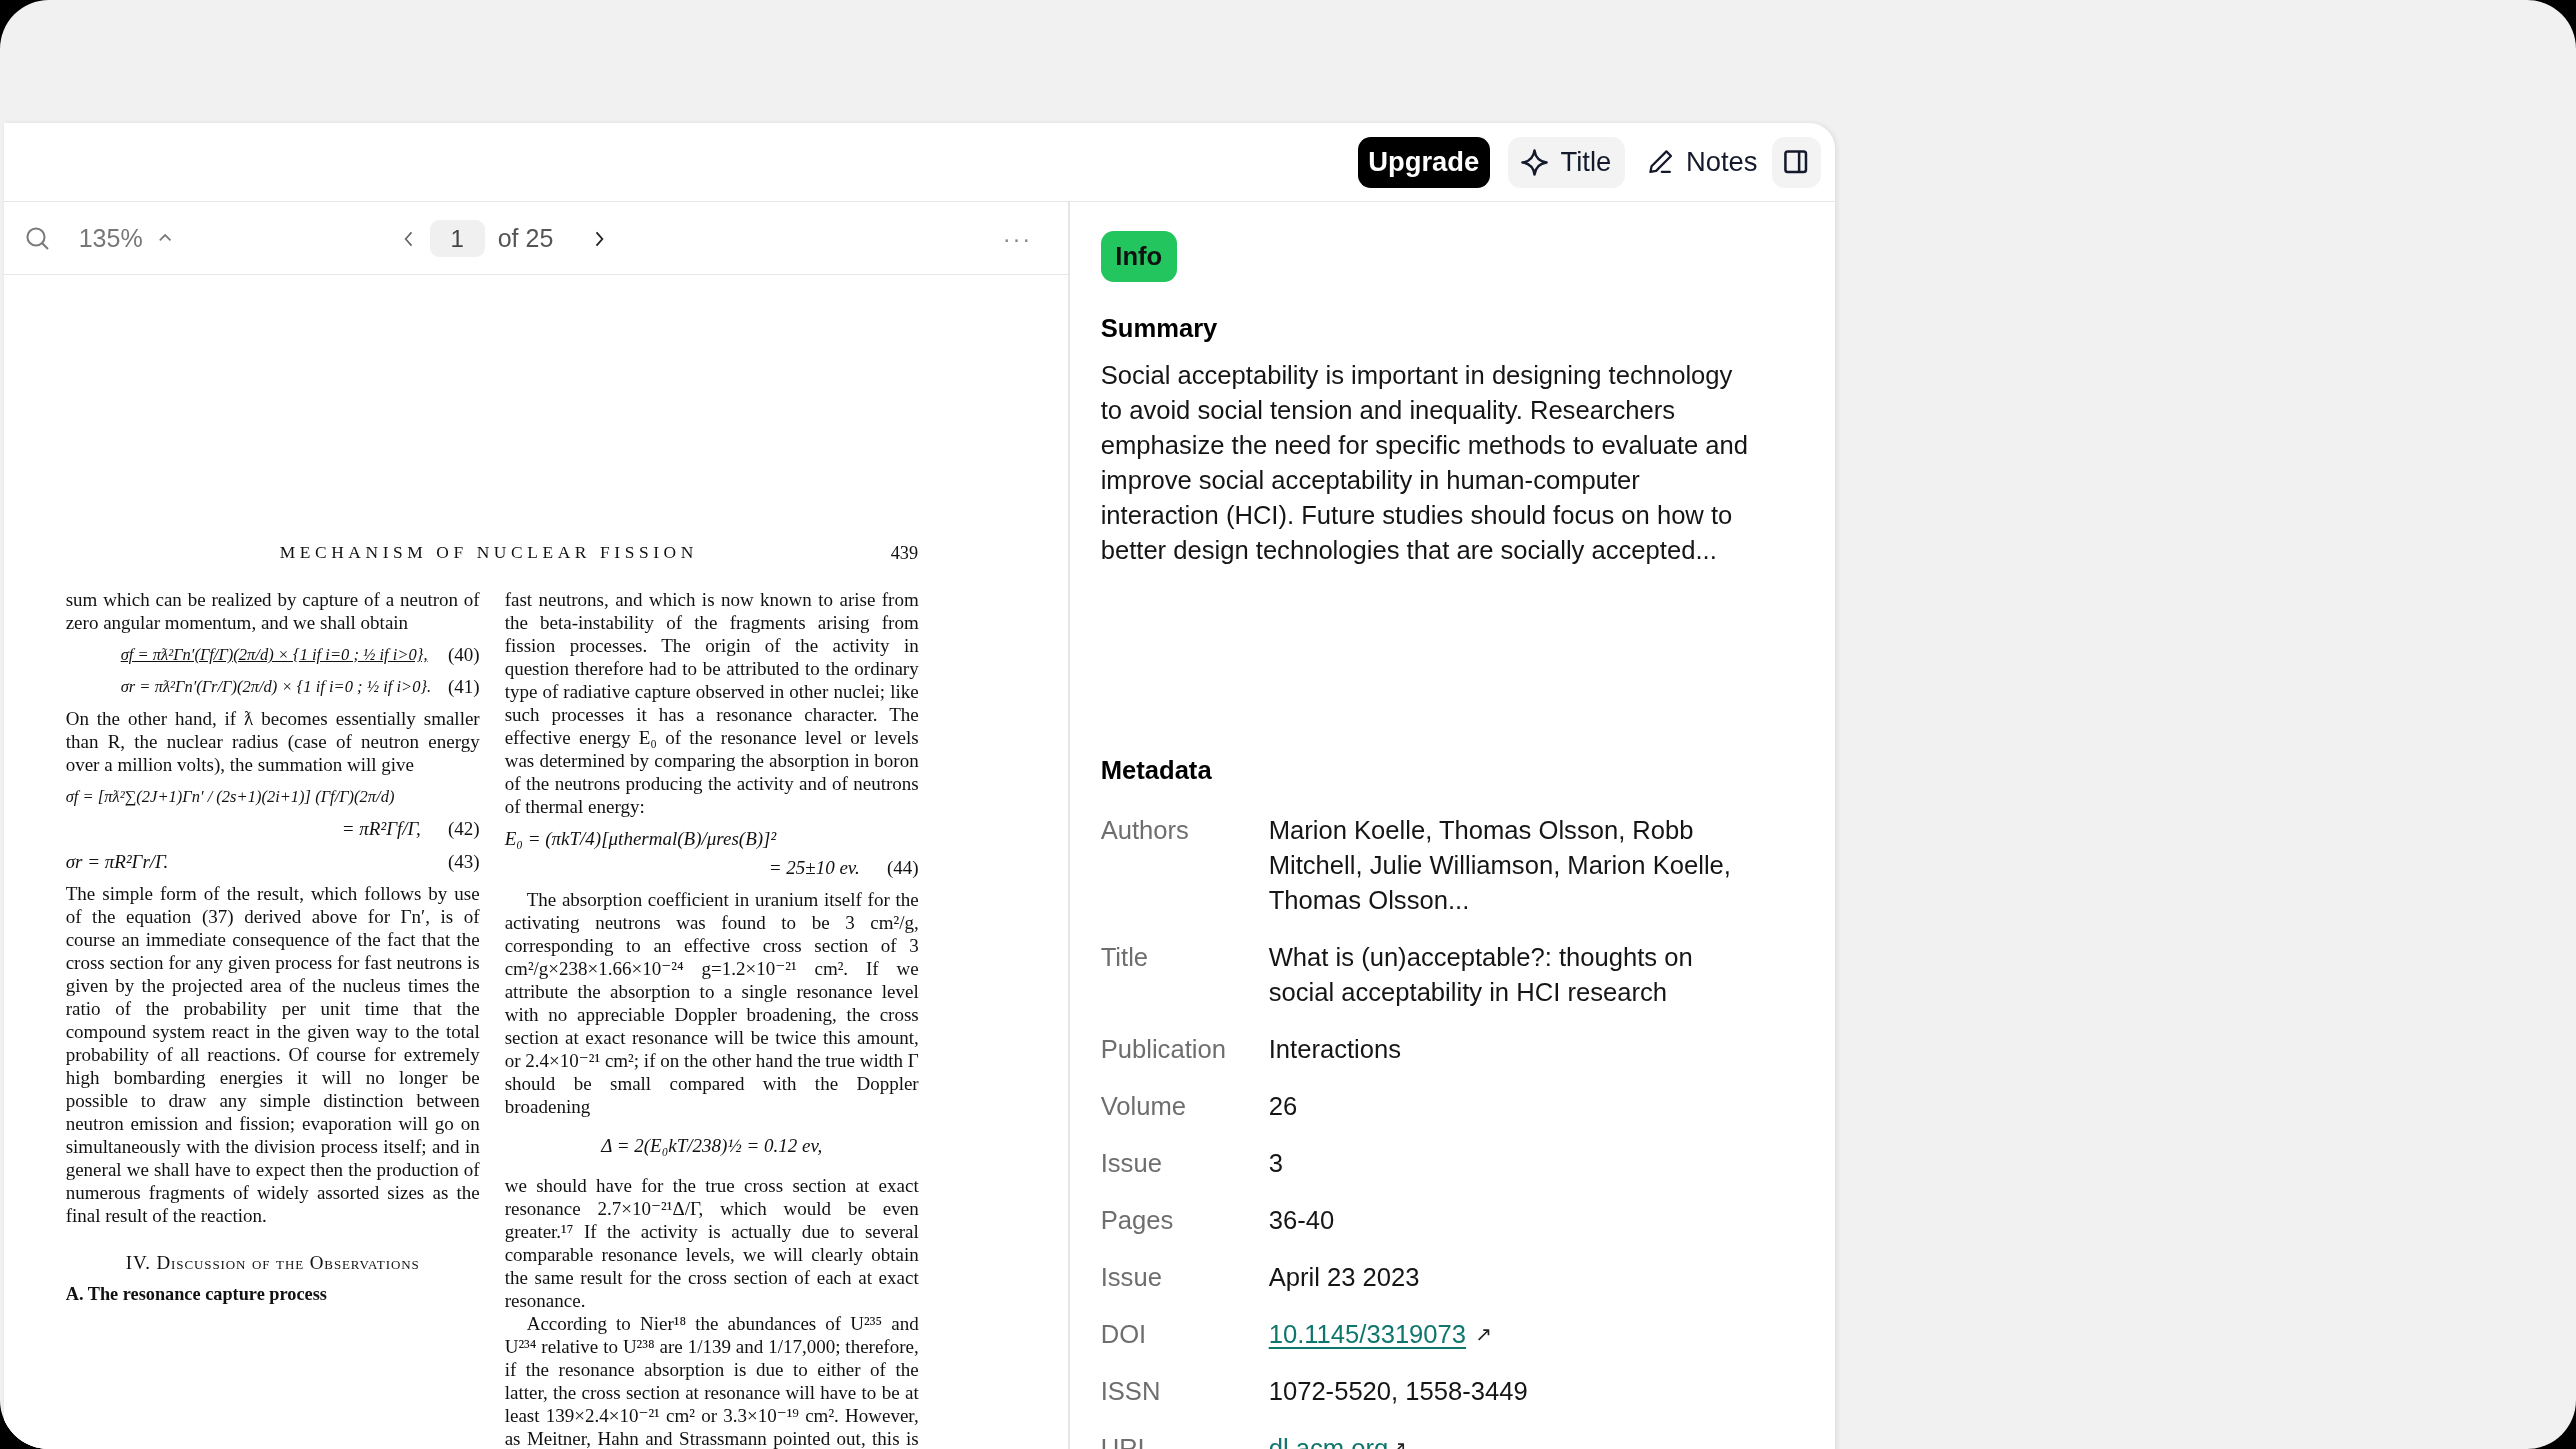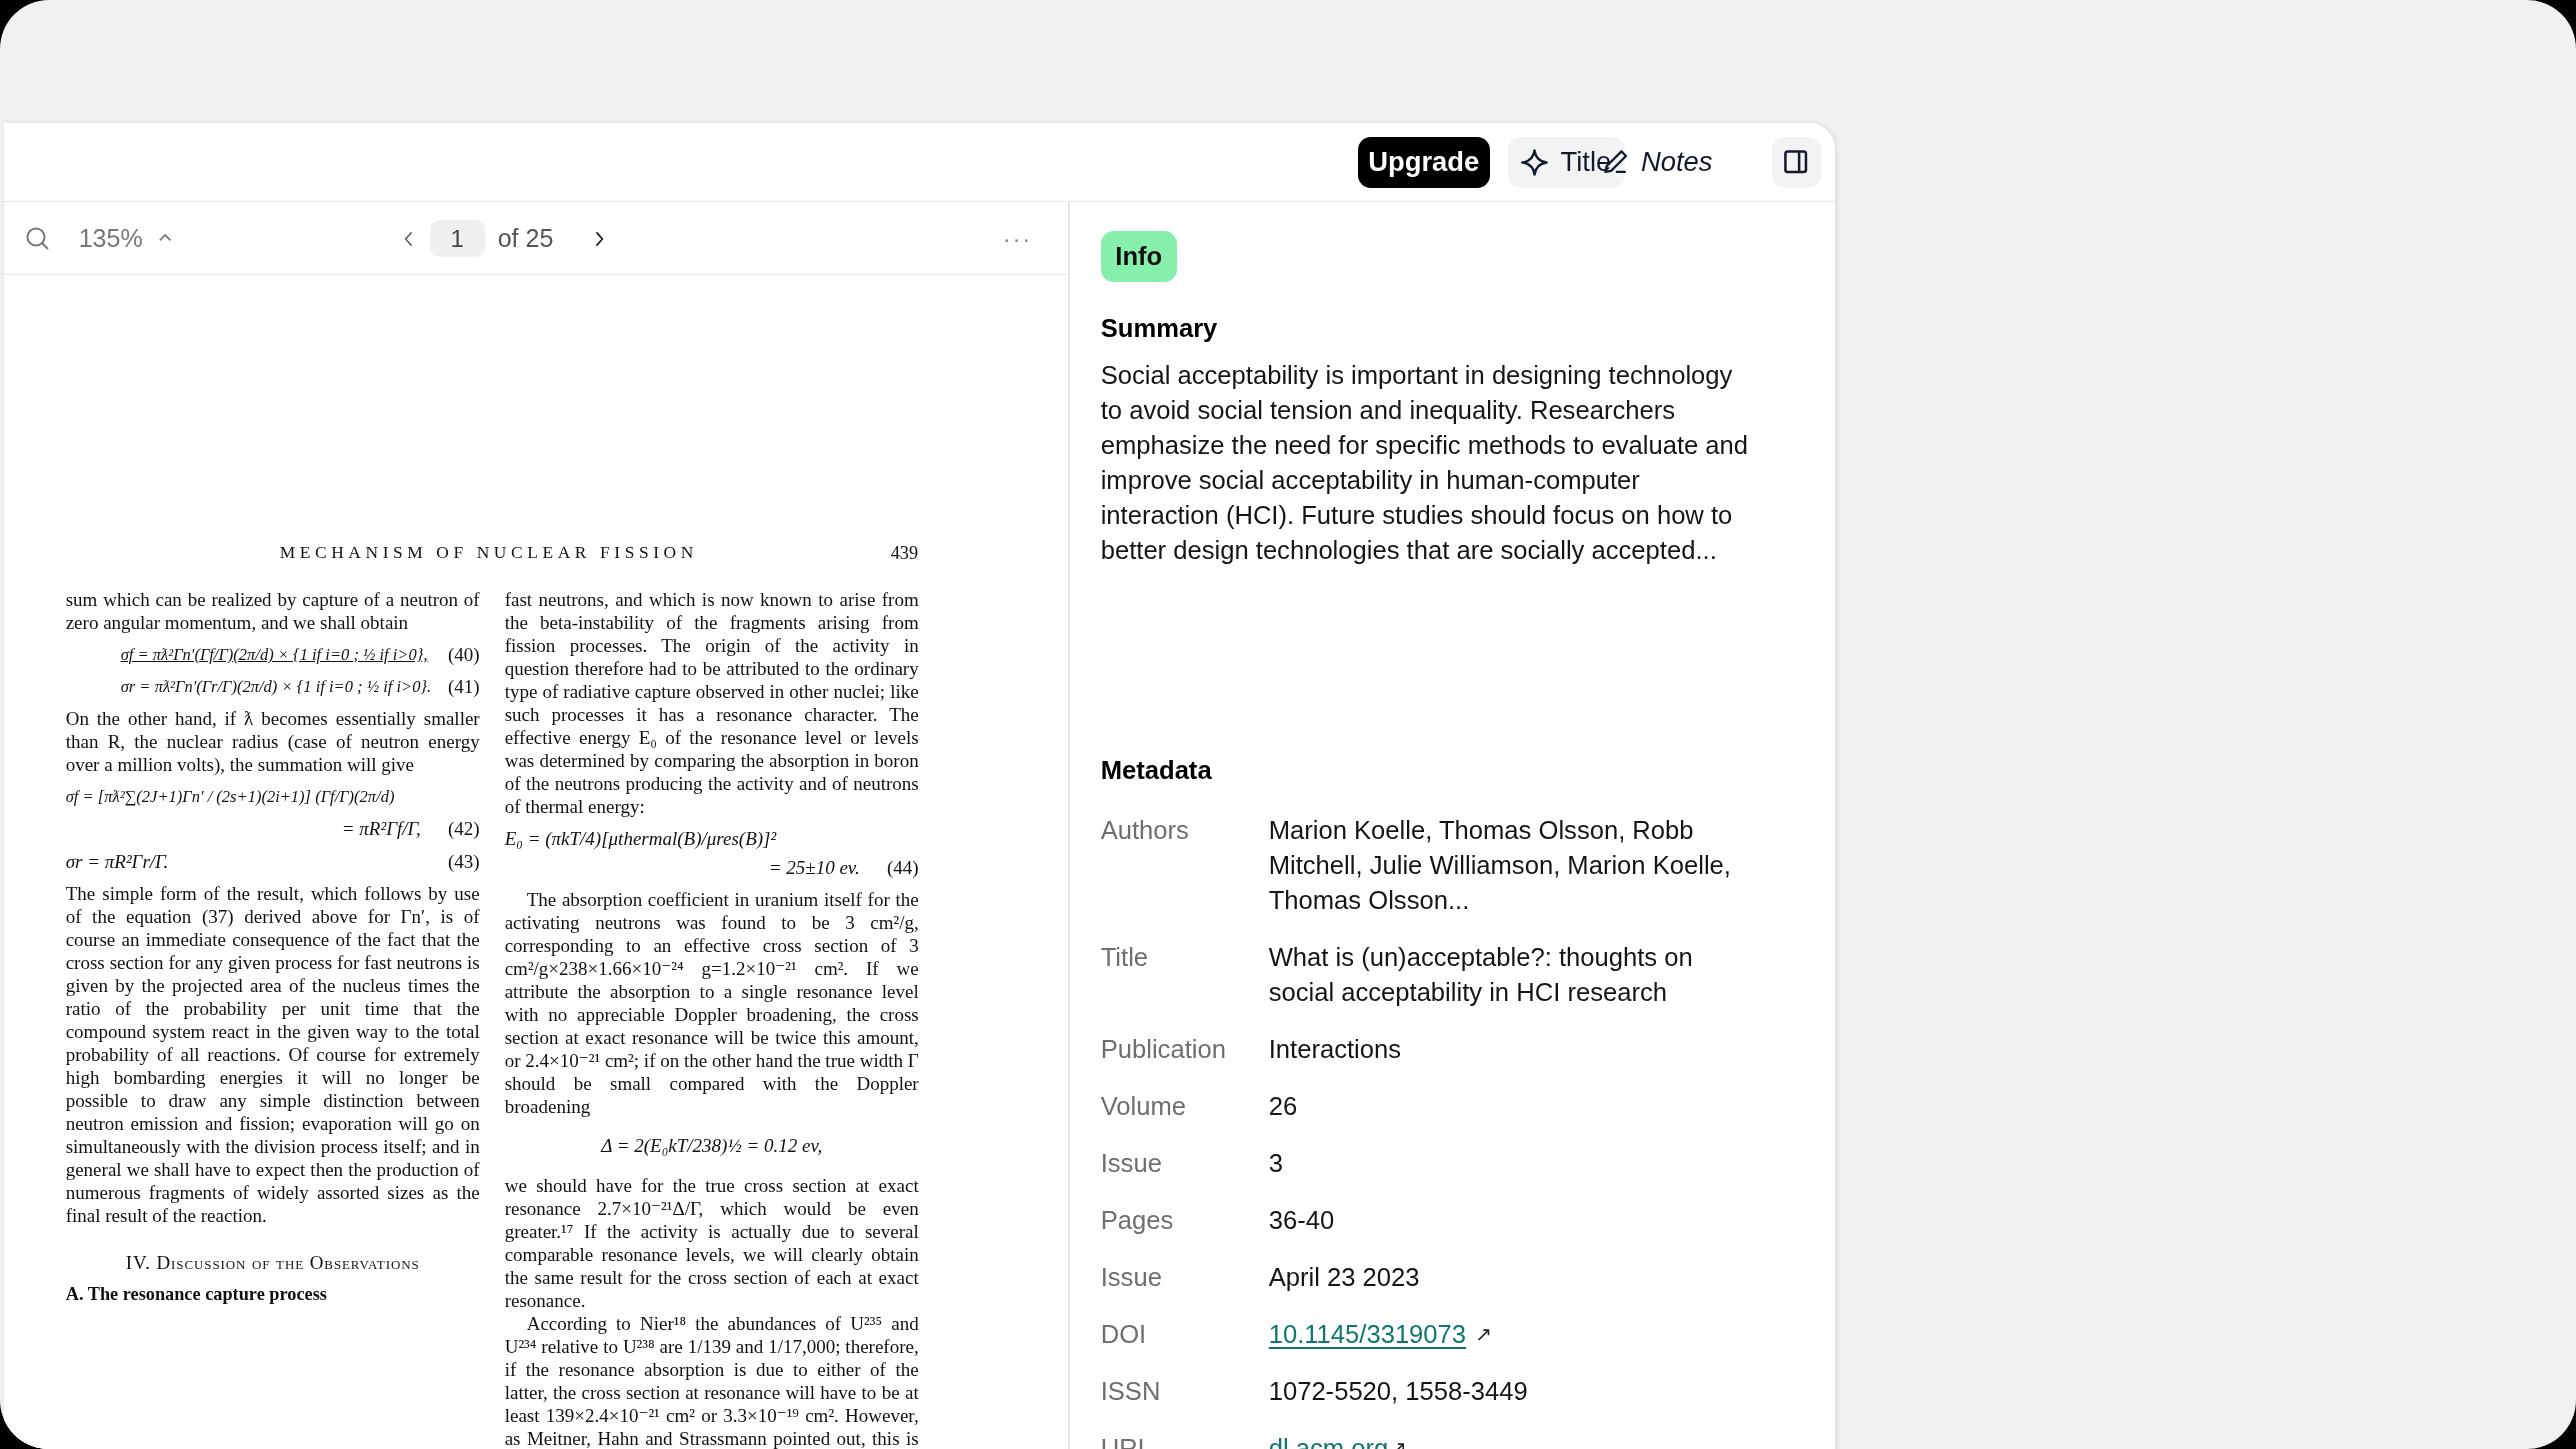--- a/index.html
+++ b/index.html
@@ -24,21 +24,21 @@
     border-bottom: 1.8px solid #e6e6e6;
   }
   .btn {
     position: absolute; top: 13.7px; height: 51px; border-radius: 12.8px;
     display: flex; align-items: center; gap: 11px;
     font-size: 27.4px; color: #141a2b; padding: 0 12.8px;
     cursor: pointer;
   }
   .btn-upgrade { left: 1354px; width: 132px; background: #000; color: #fff; justify-content: center; font-weight: 600; }
   .btn-chat { left: 1504px; width: 117px; background: #f3f3f4; }
-  .btn-notes { left: 1586px; width: 119px; background: transparent; font-style: italic; }
+  .btn-notes { left: 1631px; width: 119px; background: transparent; }
   .btn-panel { left: 1768px; width: 49px; background: #f3f3f4; justify-content: center; padding: 0; }
   .btn svg { flex: none; }
 
   
   .pdf-pane {
     position: absolute; left: 0; top: 79px; width: 1066px; bottom: 0;
     border-right: 2.7px solid #e6e6e6;
   }
   .pdf-toolbar {
     position: absolute; left: 0; top: 0; width: 100%; height: 73px;
@@ -80,21 +80,21 @@
   .eq-center { justify-content: center; font-style: italic; margin: 16.5px 0; }
   .sec-head { text-align: center; font-variant: small-caps; font-size: 19px; margin-top: 24px; letter-spacing: 0.9px; }
   .sub-head { font-weight: bold; font-family: "Liberation Serif", serif; margin-top: 9.1px; font-size: 18.3px; }
 
   
   .info-pane {
     position: absolute; left: 1068px; top: 79px; right: 0; bottom: 0; background: #fff;
   }
   .info-tab {
     position: absolute; left: 29px; top: 29px; height: 51px; padding: 0 14.6px;
-    background: #86efac; border-radius: 12.8px; font-size: 25.6px; font-weight: 600; color: #111;
+    background: #22c55e; border-radius: 12.8px; font-size: 25.6px; font-weight: 600; color: #111;
     display: flex; align-items: center; cursor: pointer;
   }
   .sec-label { position: absolute; left: 29px; font-size: 25.6px; color: #000000; font-weight: 600; }
   .summary {
     position: absolute; left: 29px; top: 156px; width: 659px;
     font-size: 25.6px; line-height: 35px; color: #151515;
   }
   .meta { position: absolute; left: 29px; top: 366px; width: 714px; }
   .meta-row { display: flex; font-size: 25.6px; line-height: 35px; margin-bottom: 22px; }
   .meta-row .k { width: 168px; color: #6e6e6e; flex: none; }

